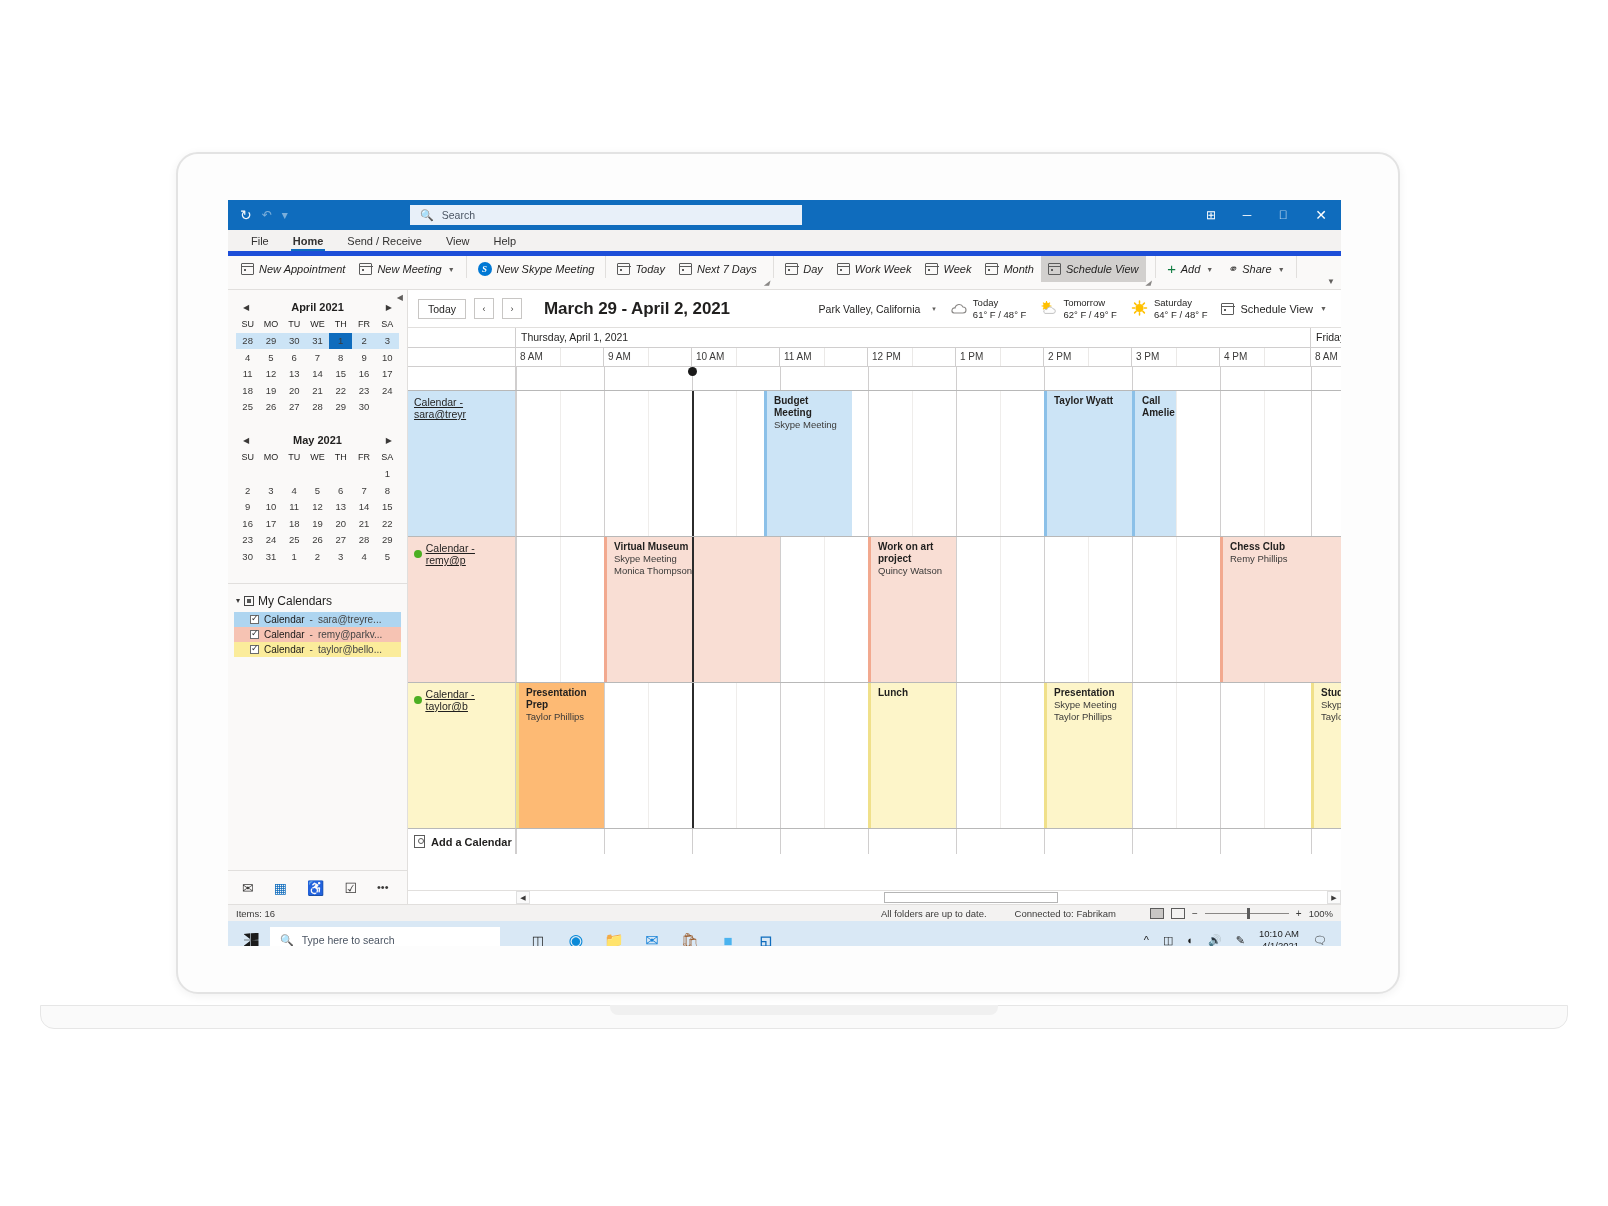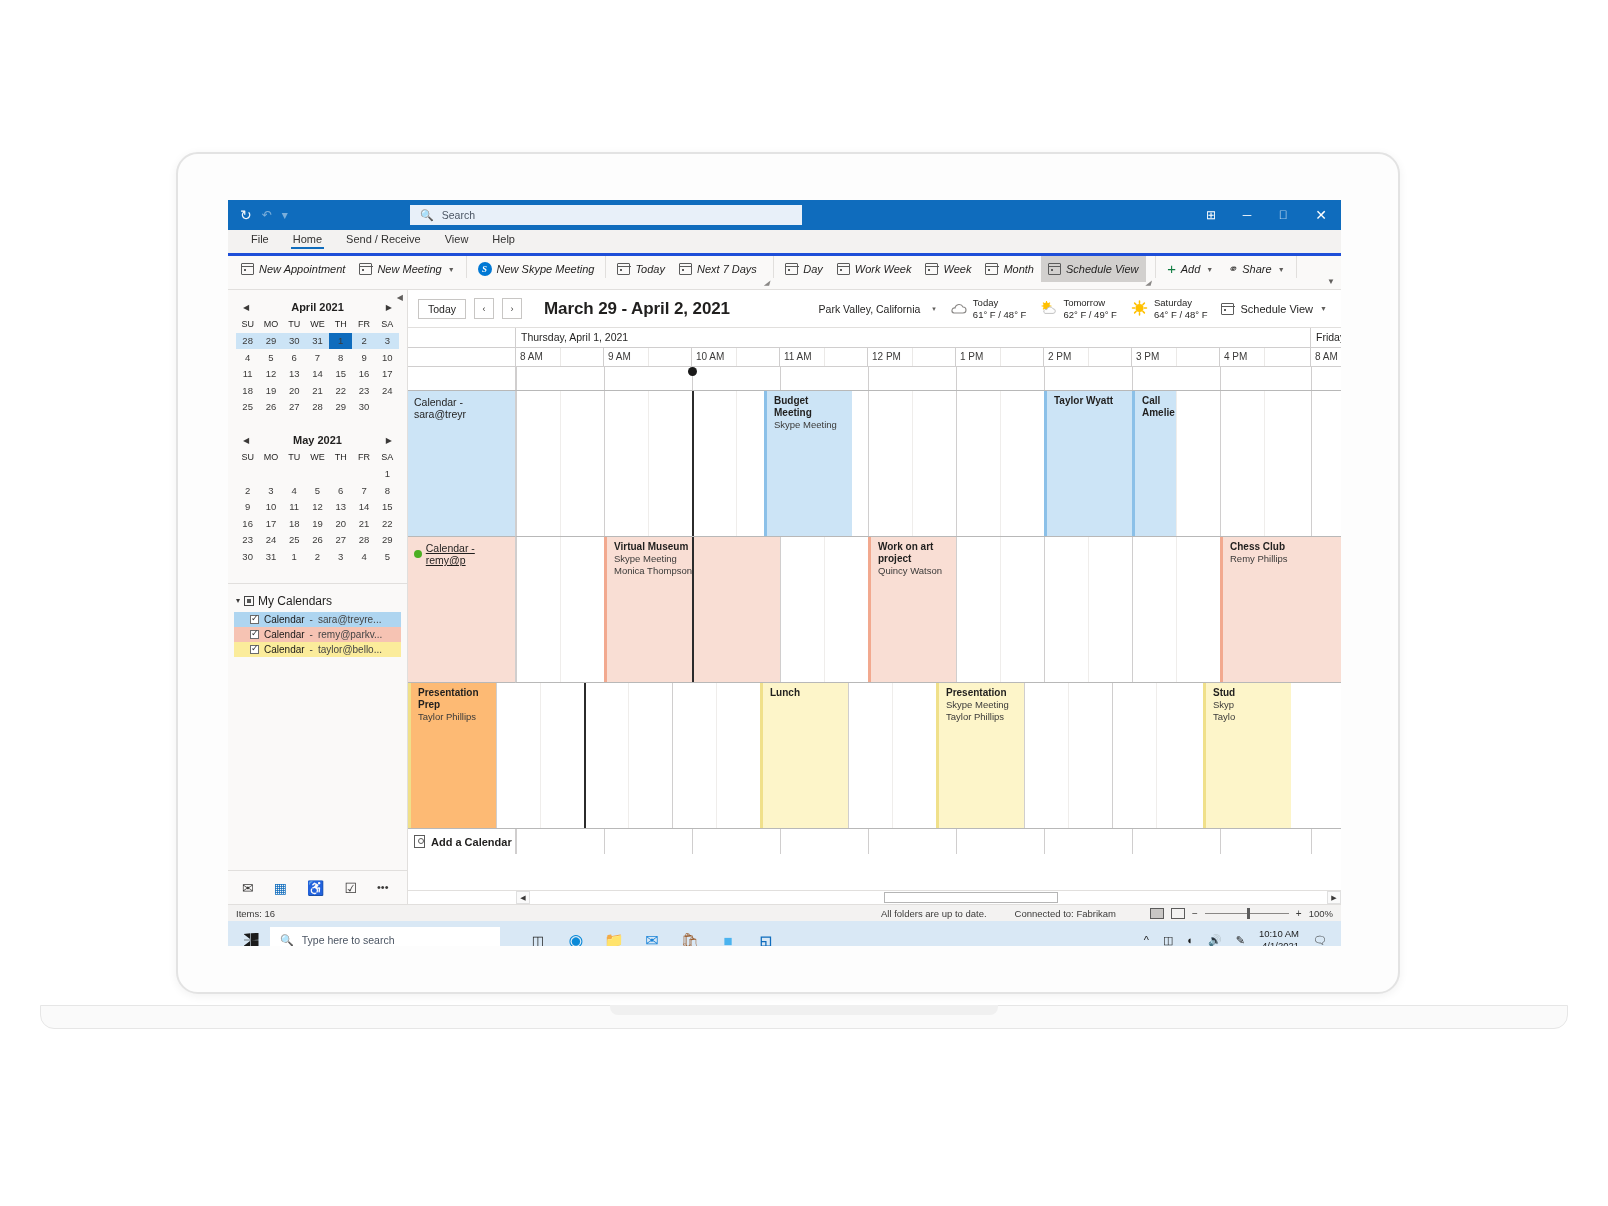--- a/index.html
+++ b/index.html
@@ -49,25 +49,25 @@
     font-size:10.5px; color:#4b5563;
   }
   .search-glyph { font-size:11px; color:#1b4f8a; }
   .winbtns { position:absolute; right:0; top:0; height:30px; display:flex; }
   .winbtn { width:36px; height:30px; display:flex; align-items:center; justify-content:center;
             color:#fff; font-size:12px; }
   .winbtn.close { width:40px; font-size:14px; }
 
   
   .tabs {
-    height:26px; background:#f3f2f1; display:flex; align-items:flex-start;
-    padding-left:12px; gap:2px; border-bottom:3px solid #1d4ed8;
+    height:26px; background:#f3f2f1; display:flex; align-items:flex-end;
+    padding-left:12px; gap:2px; border-bottom:5px solid #1d4ed8;
   }
   .tab { padding:3px 11px 4px; font-size:11px; color:#323130; position:relative; }
-  .tab.active { font-weight:400; }
+  .tab.active { font-weight:700; }
   .tab.active::after {
     content:""; position:absolute; left:9px; right:9px; bottom:0; height:2px; background:#0f6cbd;
   }
 
   
   .ribbon {
     height:34px; background:#faf9f8; display:flex; align-items:flex-start;
     border-bottom:1px solid #e1dfdd; padding-left:6px; position:relative;font-style:italic;
   }
   .rbtn { display:flex; align-items:center; gap:5px; padding:3px 7px; font-size:11px; color:#201f1e;
@@ -181,21 +181,21 @@
   .daycell {
     position:absolute; top:0; bottom:0; border-right:1px solid #d0cece;
     font-size:10.5px; color:#201f1e; padding:3px 0 0 5px;
   }
   .hourcell {
     position:absolute; top:0; bottom:0; border-right:1px solid #d0cece;
     font-size:10px; color:#3b3a39; padding:3px 0 0 4px;
   }
   .halfline { position:absolute; top:0; bottom:0; width:1px; background:#ebe9e7; }
 
-  .calrowband { display:flex; position:relative; }
+  .calrowband { display:flex; position:relative;text-decoration:underline; }
   .band-label {
     width:108px; flex:0 0 108px; border-right:1px solid #d0cece; border-bottom:1px solid #b8b8b8;
     position:relative; padding:5px 0 0 6px; font-size:10.5px; color:#201f1e;
   }
   .band-label .lbl-inner { display:flex; align-items:center; gap:4px; }
   .status-dot { width:8px; height:8px; border-radius:50%; background:#4caf22; display:inline-block; }
   .underlined { text-decoration:underline; }
   .band-area {
     flex:1; position:relative; border-bottom:1px solid #b8b8b8; overflow:hidden;
   }
@@ -766,20 +766,26 @@
               <div class="appt" style="left:704px;width:132px;background:#f9ded4;border-left:3px solid #f2a98f;">
                 <div class="t">Chess Club</div>
                 <div class="s">Remy Phillips</div>
               </div>
 
               <div class="nowline" style="left:176px;"></div>
             </div>
           </div>
 
           <div class="calrowband" style="height:146px;">
+            <div class="band-label" style="background:#fdf5c9;">
+              <span class="lbl-inner">
+                <span class="status-dot"></span>
+                <span class="underlined">Calendar - taylor@b</span>
+              </span>
+            </div>
             <div class="band-area">
               <div class="vline" style="left:0px"></div>
                 <div class="vhalf" style="left:44px"></div>
               <div class="vline" style="left:88px"></div>
                 <div class="vhalf" style="left:132px"></div>
               <div class="vline" style="left:176px"></div>
                 <div class="vhalf" style="left:220px"></div>
               <div class="vline" style="left:264px"></div>
                 <div class="vhalf" style="left:308px"></div>
               <div class="vline" style="left:352px"></div>

